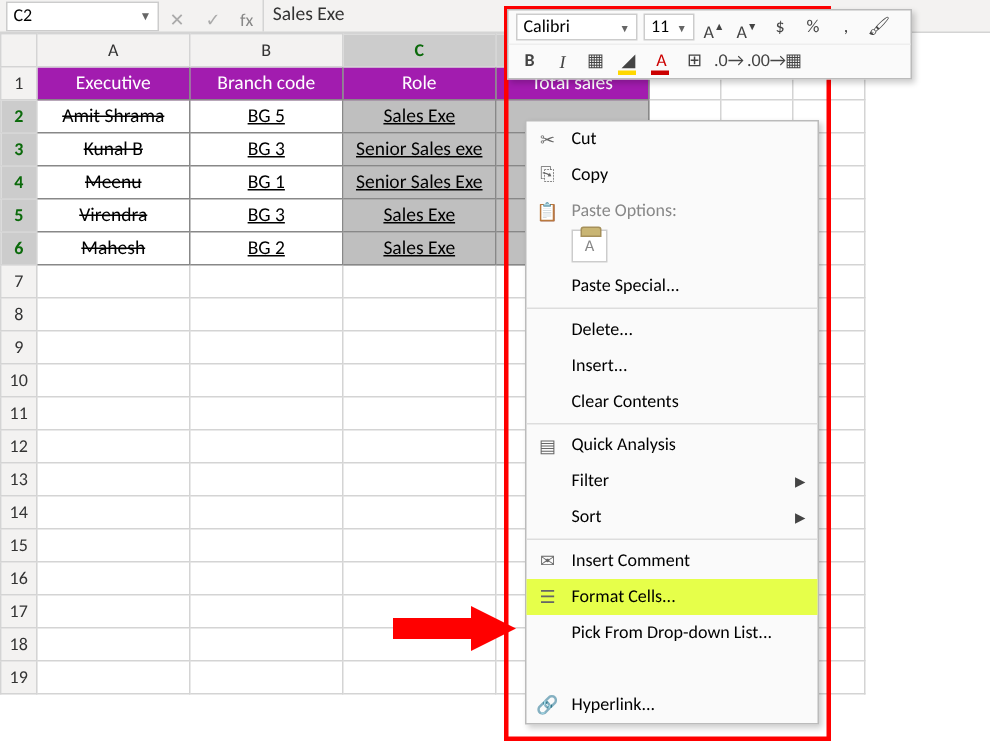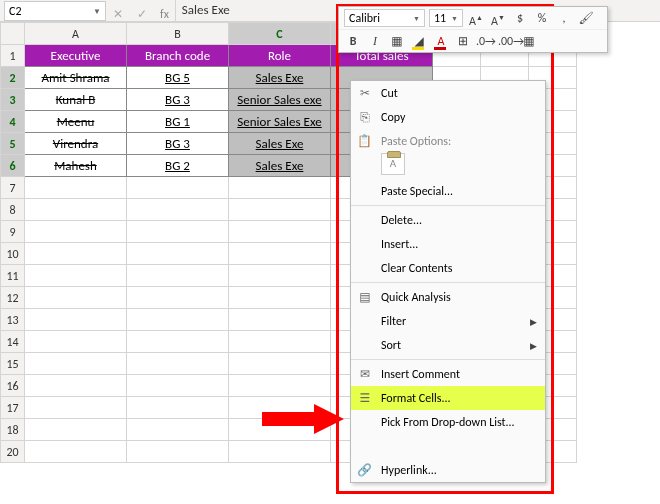--- a/index.html
+++ b/index.html
@@ -427,21 +427,21 @@
         <td class="rowhead">18</td>
         <td></td>
         <td></td>
         <td></td>
         <td></td>
         <td></td>
         <td></td>
         <td></td>
       </tr>
   <tr>
-        <td class="rowhead">20</td>
+        <td class="rowhead">19</td>
         <td></td>
         <td></td>
         <td></td>
         <td></td>
         <td></td>
         <td></td>
         <td></td>
       </tr>
 </tbody>
   </table>

